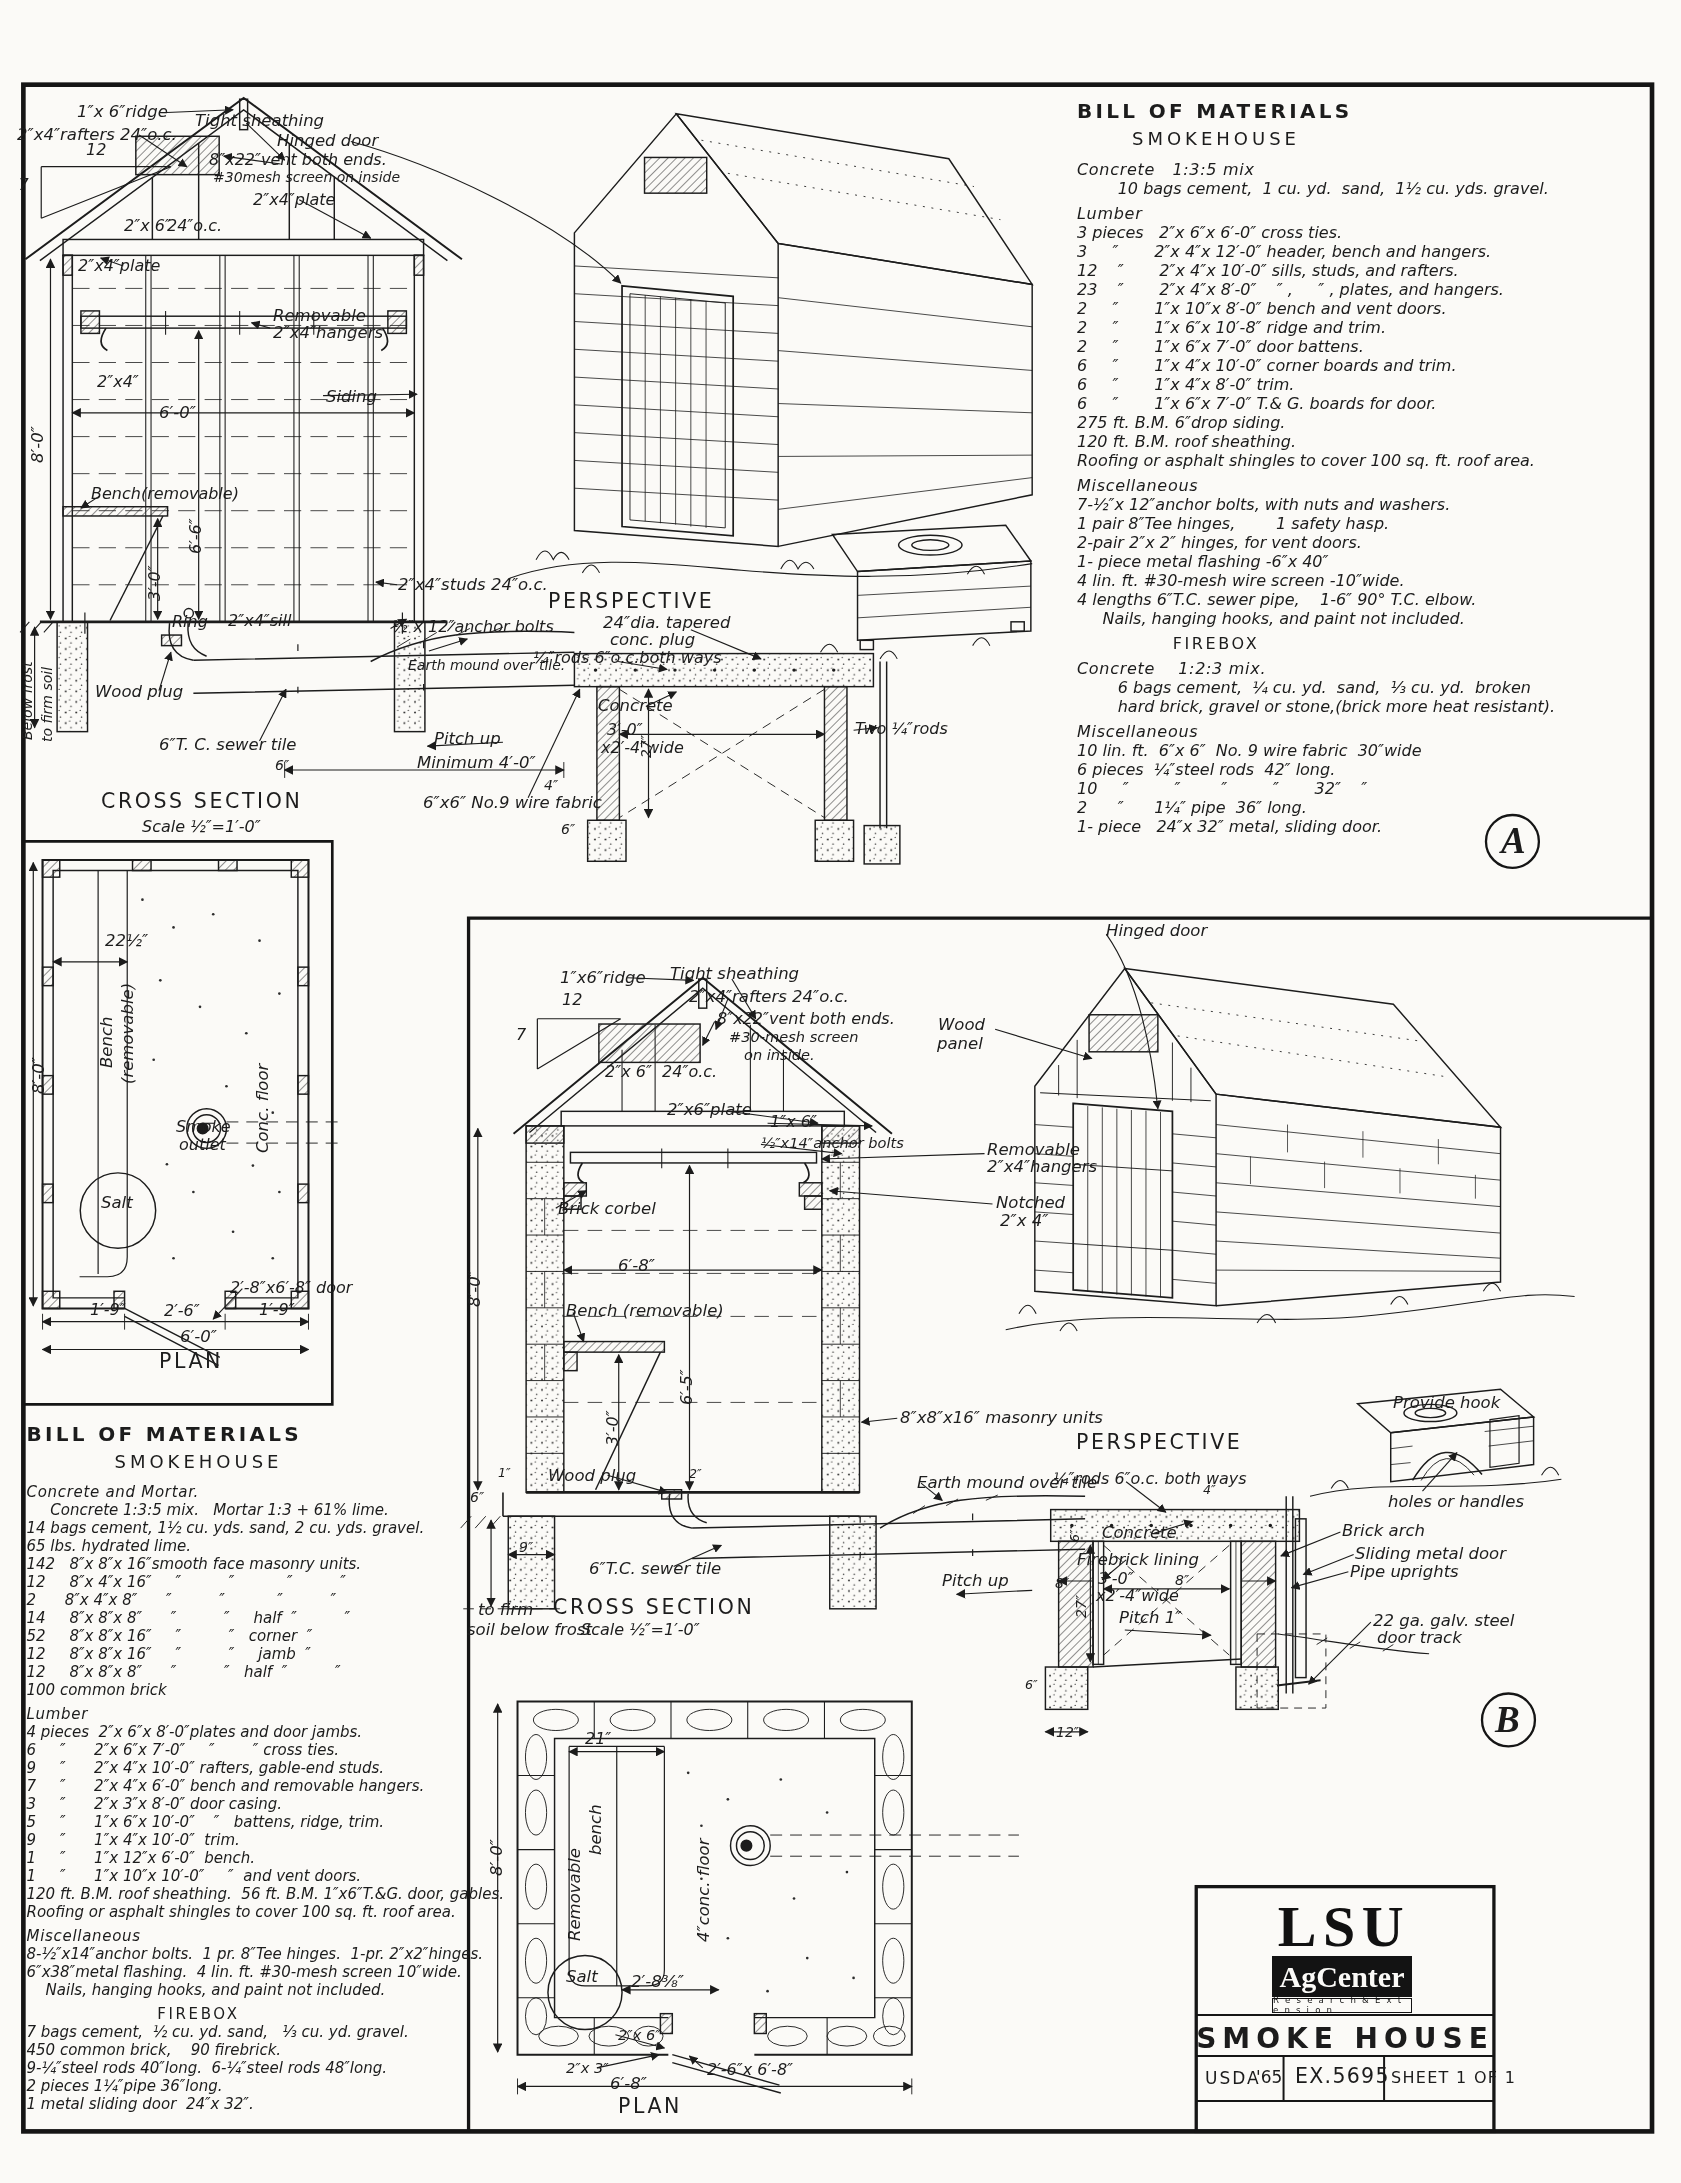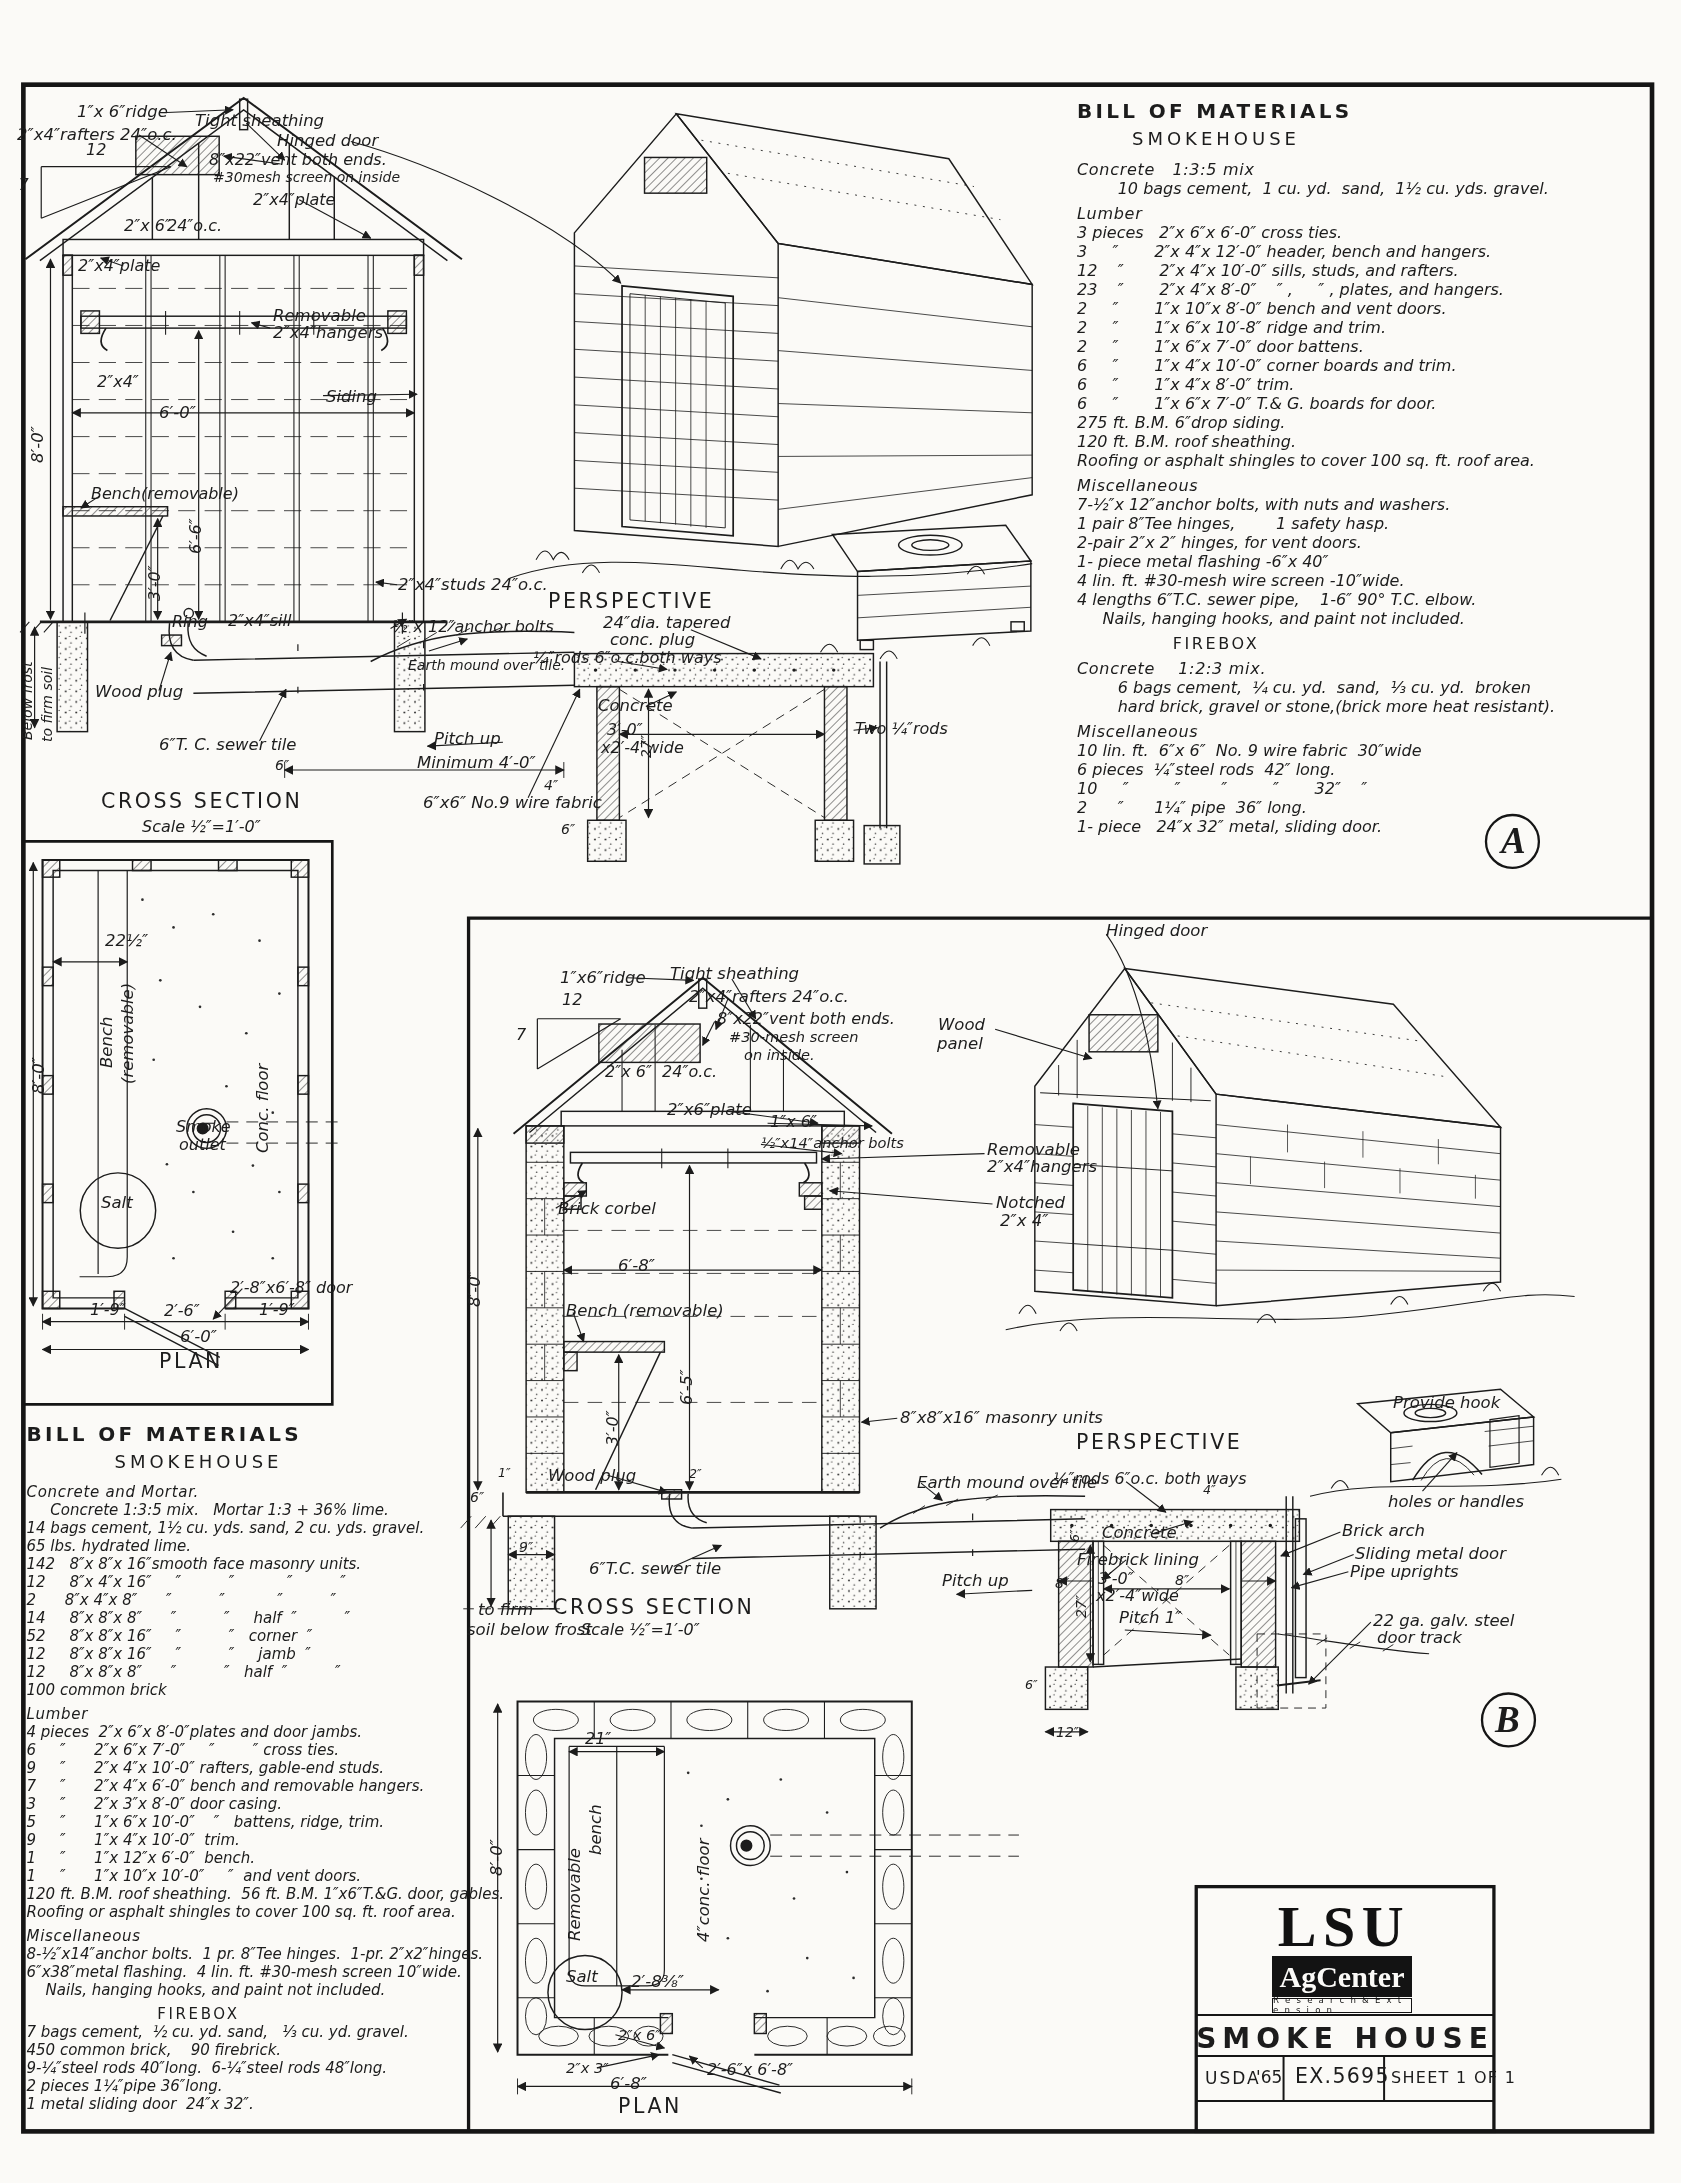--- a/index.html
+++ b/index.html
@@ -467,21 +467,21 @@
         <div class="bline">2      ″      1¼″ pipe  36″ long.</div>
         <div class="bline">1- piece   24″x 32″ metal, sliding door.</div>
       </div>
   </div>
 
   <div id="bill-b" class="bill" style="left:26.5px;top:1422px;width:344px;">
     <div class="btitle">BILL OF MATERIALS</div>
     <div class="bsub">SMOKEHOUSE</div>
     <div class="lines">
         <div class="bline h">Concrete and Mortar.</div>
-        <div class="bline">     Concrete 1:3:5 mix.   Mortar 1:3 + 36% lime.</div>
+        <div class="bline">     Concrete 1:3:5 mix.   Mortar 1:3 + 61% lime.</div>
         <div class="bline">14 bags cement, 1½ cu. yds. sand, 2 cu. yds. gravel.</div>
         <div class="bline">65 lbs. hydrated lime.</div>
         <div class="bline">142   8″x 8″x 16″smooth face masonry units.</div>
         <div class="bline">12     8″x 4″x 16″     ″          ″           ″          ″</div>
         <div class="bline">2      8″x 4″x 8″      ″          ″           ″          ″</div>
         <div class="bline">14     8″x 8″x 8″      ″          ″     half  ″          ″</div>
         <div class="bline">52     8″x 8″x 16″     ″          ″   corner  ″</div>
         <div class="bline">12     8″x 8″x 16″     ″          ″     jamb  ″</div>
         <div class="bline">12     8″x 8″x 8″      ″          ″   half  ″          ″</div>
         <div class="bline">100 common brick</div>

